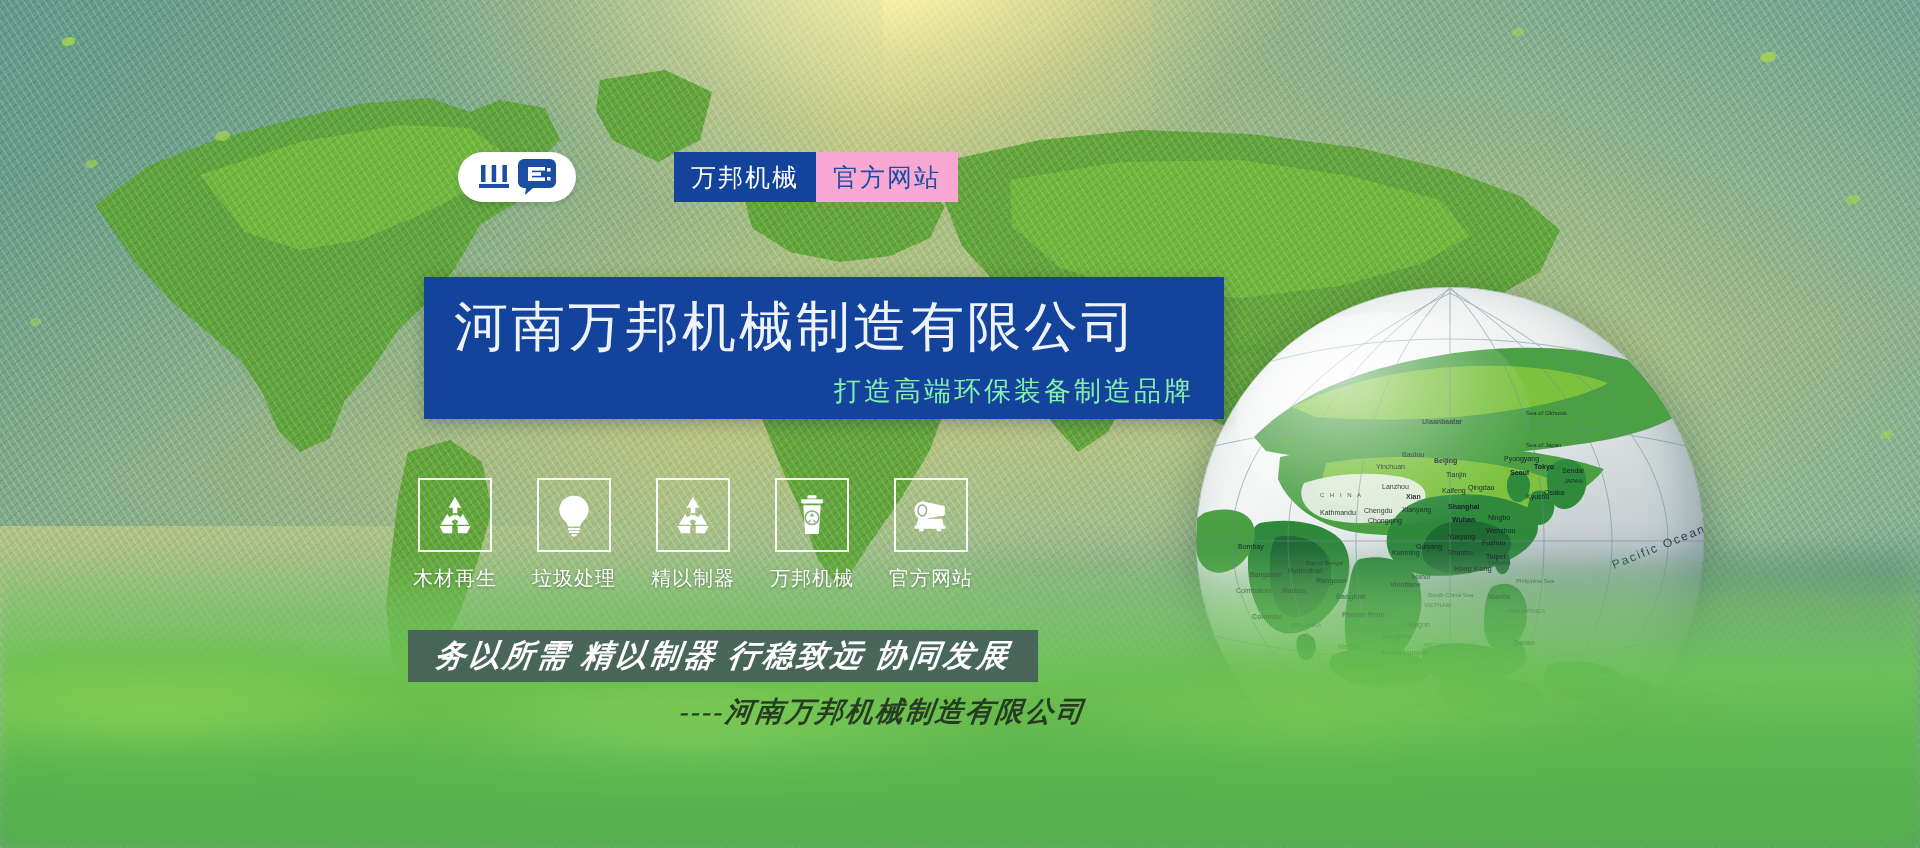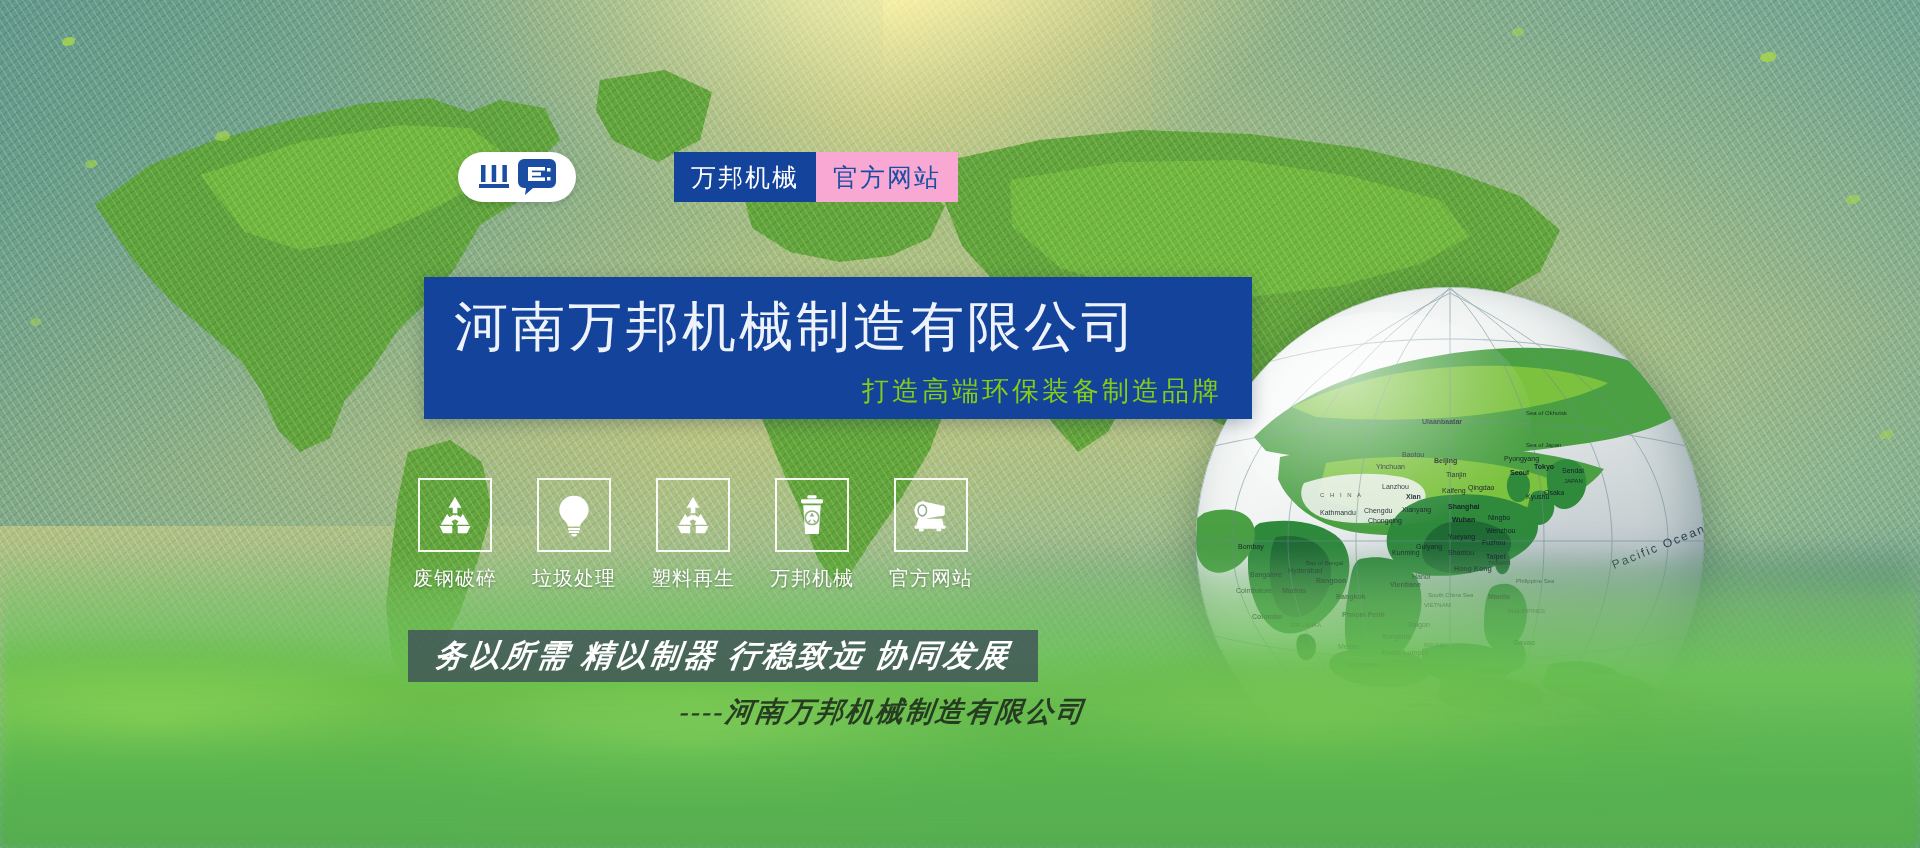--- a/index.html
+++ b/index.html
@@ -108,30 +108,29 @@
     padding:0 17px;font-size:25px;letter-spacing:2px;font-weight:300;
   }
   .tab-blue{background:#13439b;color:#ffffff;}
   .tab-white{background:#f9a8d4;color:#1b4ea3;text-align:right;}
 
   
   .banner{
     position:absolute;left:424px;top:277px;width:800px;height:142px;
     background:#13439b;
     box-shadow:0 4px 16px rgba(10,30,70,.28);
-    padding-left:28px;
   }
   .banner-title{
     position:absolute;left:30px;top:14px;
     font-size:54px;font-weight:300;color:#eef3fb;letter-spacing:3px;
     white-space:nowrap;
   }
   .banner-sub{
     position:absolute;right:30px;bottom:10px;
-    font-size:27px;font-weight:300;color:#84cc16;letter-spacing:3px;
+    font-size:27px;font-weight:300;color:#86efac;letter-spacing:3px;
     white-space:nowrap;
   }
 
   
   .services{position:absolute;left:418px;top:478px;display:flex;gap:45px;}
   .svc{width:74px;display:flex;flex-direction:column;align-items:center;}
   .svc-box{
     width:74px;height:74px;border:2px solid rgba(255,255,255,.92);
     display:flex;align-items:center;justify-content:center;
     box-sizing:border-box;
@@ -407,21 +406,21 @@
             <g fill="#ffffff">
               <path d="M24 4 L31 16 L26.5 16 L26.5 22 L21.5 22 L21.5 16 L17 16 Z"></path>
               <path d="M8.5 34.5 L15.5 22.5 L17.8 26.4 L23 23.4 L25.5 27.7 L20.3 30.7 L22.6 34.6 Z"></path>
               <path d="M39.5 34.5 L25.4 34.6 L27.7 30.7 L22.5 27.7 L25 23.4 L30.2 26.4 L32.5 22.5 Z"></path>
               <path d="M7 36 L21 36 L21 44 L11 44 Z"></path>
               <path d="M41 36 L27 36 L27 44 L37 44 Z"></path>
             </g>
           </svg>
         </span>
       </div>
-      <div class="svc-label">废钢破碎</div>
+      <div class="svc-label">木材再生</div>
     </div>
 
     <div class="svc">
       <div class="svc-box">
         <span>
           <svg viewBox="0 0 48 48">
             <g fill="#ffffff">
               <path d="M24 3 C14.6 3 8 10 8 18.4 C8 24.2 11.4 28 14.4 31.2 C16.2 33.1 17 34.6 17.2 36.5 L30.8 36.5 C31 34.6 31.8 33.1 33.6 31.2 C36.6 28 40 24.2 40 18.4 C40 10 33.4 3 24 3 Z"></path>
               <rect x="17.4" y="38.2" width="13.2" height="2.3" rx="1"></rect>
               <rect x="18.2" y="41.4" width="11.6" height="2.3" rx="1"></rect>
@@ -440,21 +439,21 @@
             <g fill="#ffffff">
               <path d="M24 4 L31 16 L26.5 16 L26.5 22 L21.5 22 L21.5 16 L17 16 Z"></path>
               <path d="M8.5 34.5 L15.5 22.5 L17.8 26.4 L23 23.4 L25.5 27.7 L20.3 30.7 L22.6 34.6 Z"></path>
               <path d="M39.5 34.5 L25.4 34.6 L27.7 30.7 L22.5 27.7 L25 23.4 L30.2 26.4 L32.5 22.5 Z"></path>
               <path d="M7 36 L21 36 L21 44 L11 44 Z"></path>
               <path d="M41 36 L27 36 L27 44 L37 44 Z"></path>
             </g>
           </svg>
         </span>
       </div>
-      <div class="svc-label">塑料再生</div>
+      <div class="svc-label">精以制器</div>
     </div>
 
     <div class="svc">
       <div class="svc-box">
         <span>
           <svg viewBox="0 0 48 48">
             <g fill="#ffffff">
               <rect x="19" y="2.5" width="10" height="3.4" rx="1.4"></rect>
               <rect x="12" y="6.8" width="24" height="4.6" rx="1.6"></rect>
               <path d="M14.4 13.4 L33.6 13.4 L31.4 44.6 L16.6 44.6 Z"></path>

